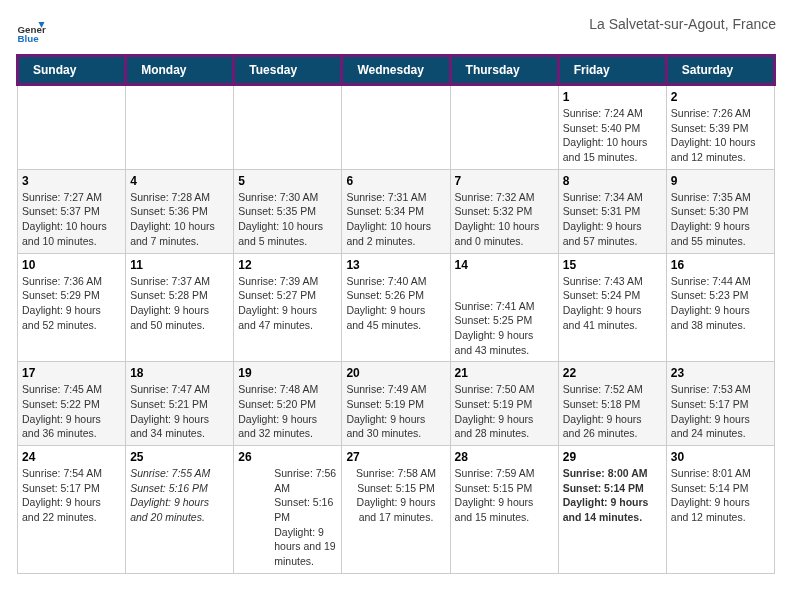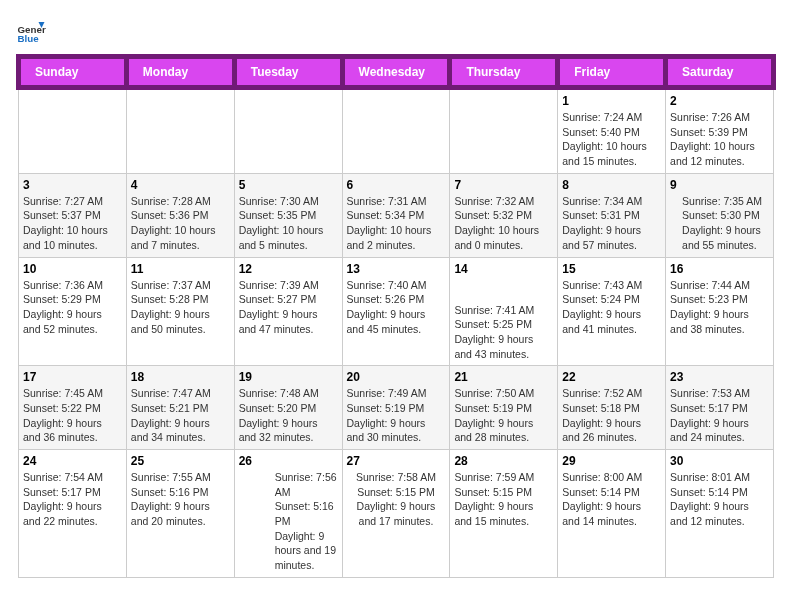--- a/index.html
+++ b/index.html
@@ -36,26 +36,26 @@
     .location {
       font-size: 14px;
       color: #555;
     }
     .calendar {
       width: 100%;
       border-collapse: collapse;
       font-size: 11px;
     }
     .calendar th {
-      background: #d946ef;
+      background: #0c4a6e;
       color: #fff;
       padding: 6px 14px;
       text-align: left;
       font-size: 12px;
-      border: 5px solid #701a75;
+      border: 3px solid #701a75;
     }
     .calendar td {
       border: 1px solid #ccc;
       vertical-align: top;
       padding: 4px;
       width: 107px;
       min-height: 80px;
       background: #fff;
     }
     .calendar tr:nth-child(even) td {
@@ -79,20 +79,21 @@
 
 <div class="header">
   <div class="logo">
     <svg class="logo-icon" viewBox="0 0 40 40">
       <text x="2" y="22" font-size="13" font-weight="bold" fill="#333">General</text>
       <text x="2" y="34" font-size="13" font-weight="bold" fill="#1a6fc4">Blue</text>
       <polygon points="30,8 38,8 34,16" fill="#1a6fc4"></polygon>
     </svg>
   </div>
   <div class="title-block">
+    <div class="location">La Salvetat-sur-Agout, France</div>
   </div>
 </div>
 
 <table class="calendar">
   <thead>
     <tr id="header-row">
         <th>Sunday</th>
         <th>Monday</th>
         <th>Tuesday</th>
         <th>Wednesday</th>
@@ -153,21 +154,21 @@
 Daylight: 10 hours and 0 minutes.</div>
         </td>
         <td>
           <span class="day-number">8</span>
           <div class="day-info" style="white-space: pre-line;">Sunrise: 7:34 AM
 Sunset: 5:31 PM
 Daylight: 9 hours and 57 minutes.</div>
         </td>
         <td>
           <span class="day-number">9</span>
-          <div class="day-info" style="white-space: pre-line; margin-left: 12px;">Sunrise: 7:35 AM
+          <div class="day-info" style="white-space: pre-line;">Sunrise: 7:35 AM
 Sunset: 5:30 PM
 Daylight: 9 hours and 55 minutes.</div>
         </td>
       </tr>
       <tr>
         <td>
           <span class="day-number">10</span>
           <div class="day-info" style="white-space: pre-line;">Sunrise: 7:36 AM
 Sunset: 5:29 PM
 Daylight: 9 hours and 52 minutes.</div>
@@ -255,21 +256,21 @@
       </tr>
       <tr>
         <td>
           <span class="day-number">24</span>
           <div class="day-info" style="white-space: pre-line;">Sunrise: 7:54 AM
 Sunset: 5:17 PM
 Daylight: 9 hours and 22 minutes.</div>
         </td>
         <td>
           <span class="day-number">25</span>
-          <div class="day-info" style="white-space: pre-line;">Sunrise: 7:55 AM
+          <div class="day-info" style="white-space: pre-line; font-style: italic;">Sunrise: 7:55 AM
 Sunset: 5:16 PM
 Daylight: 9 hours and 20 minutes.</div>
         </td>
         <td>
           <span class="day-number">26</span>
           <div class="day-info" style="white-space: pre-line; margin-left: 36px;">Sunrise: 7:56 AM
 Sunset: 5:16 PM
 Daylight: 9 hours and 19 minutes.</div>
         </td>
         <td>
@@ -279,21 +280,21 @@
 Daylight: 9 hours and 17 minutes.</div>
         </td>
         <td>
           <span class="day-number">28</span>
           <div class="day-info" style="white-space: pre-line;">Sunrise: 7:59 AM
 Sunset: 5:15 PM
 Daylight: 9 hours and 15 minutes.</div>
         </td>
         <td>
           <span class="day-number">29</span>
-          <div class="day-info" style="white-space: pre-line;">Sunrise: 8:00 AM
+          <div class="day-info" style="white-space: pre-line; font-weight: bold;">Sunrise: 8:00 AM
 Sunset: 5:14 PM
 Daylight: 9 hours and 14 minutes.</div>
         </td>
         <td>
           <span class="day-number">30</span>
           <div class="day-info" style="white-space: pre-line;">Sunrise: 8:01 AM
 Sunset: 5:14 PM
 Daylight: 9 hours and 12 minutes.</div>
         </td>
       </tr>

